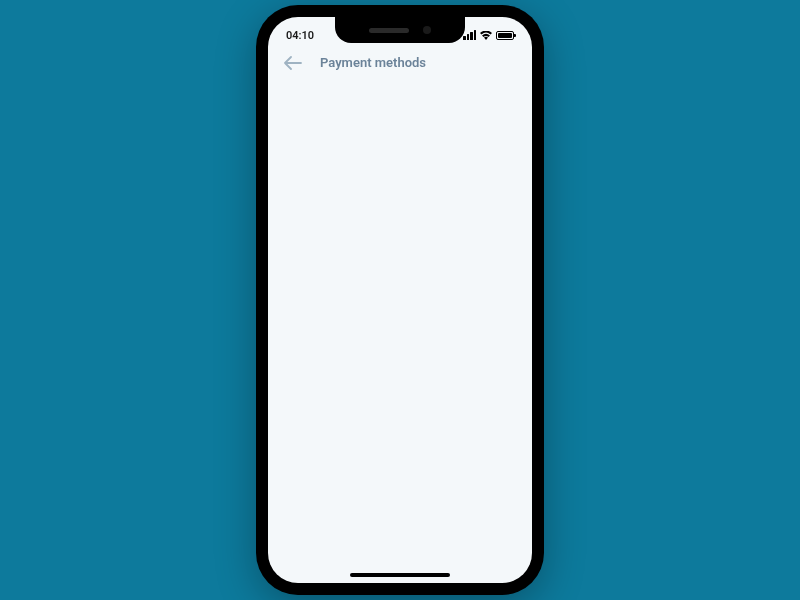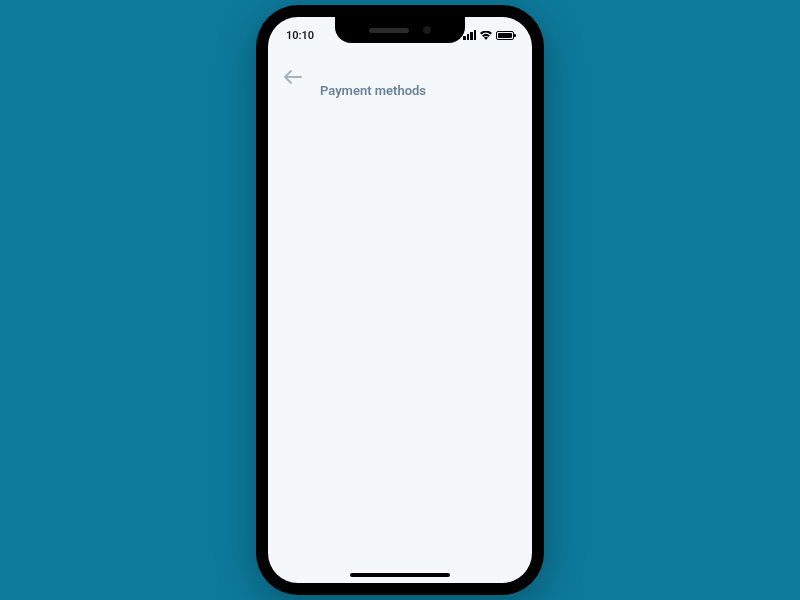--- a/index.html
+++ b/index.html
@@ -134,21 +134,20 @@
     }
     .back-arrow {
       width: 18px;
       height: 14px;
       cursor: pointer;
     }
     .page-title {
       font-size: 13px;
       font-weight: 600;
       color: #6b8399;
-      margin-top: 28px;
     }
     .home-indicator {
       position: absolute;
       bottom: 6px;
       left: 50%;
       transform: translateX(-50%);
       width: 100px;
       height: 4px;
       background: #000;
       border-radius: 2px;
@@ -157,21 +156,21 @@
 </head>
 <body>
 
 <div class="phone-frame">
   <div class="phone-screen">
     <div class="notch">
       <div class="notch-speaker"></div>
       <div class="notch-camera"></div>
     </div>
     <div class="status-bar">
-      <div class="status-left">10:10</div>
+      <div class="status-left">04:10</div>
       <div class="status-right">
         <div class="signal-icon">
           <div class="signal-bar"></div>
           <div class="signal-bar"></div>
           <div class="signal-bar"></div>
           <div class="signal-bar"></div>
         </div>
         <svg class="wifi-icon" viewBox="0 0 12 9">
           <path d="M6 9 L4 6.5 Q6 5 8 6.5 Z M2 4.5 Q6 1 10 4.5 L8.5 6 Q6 3.8 3.5 6 Z M0 2 Q6 -3 12 2 L10.5 3.5 Q6 -0.5 1.5 3.5 Z" fill="#000"></path>
         </svg>

